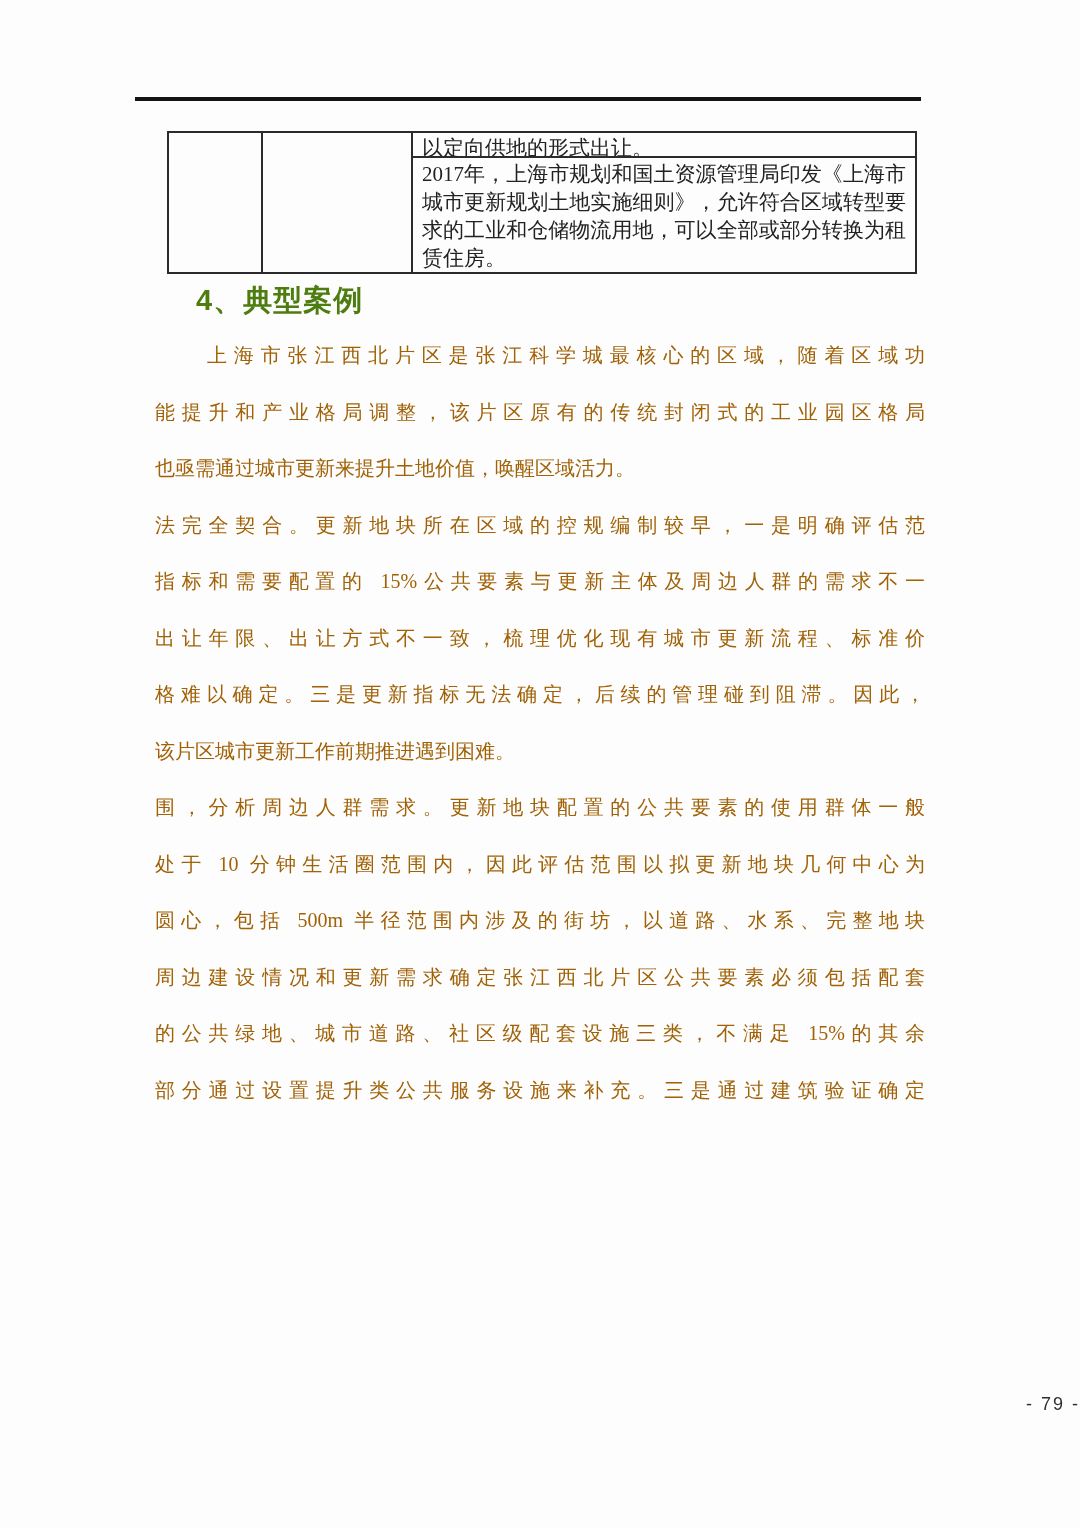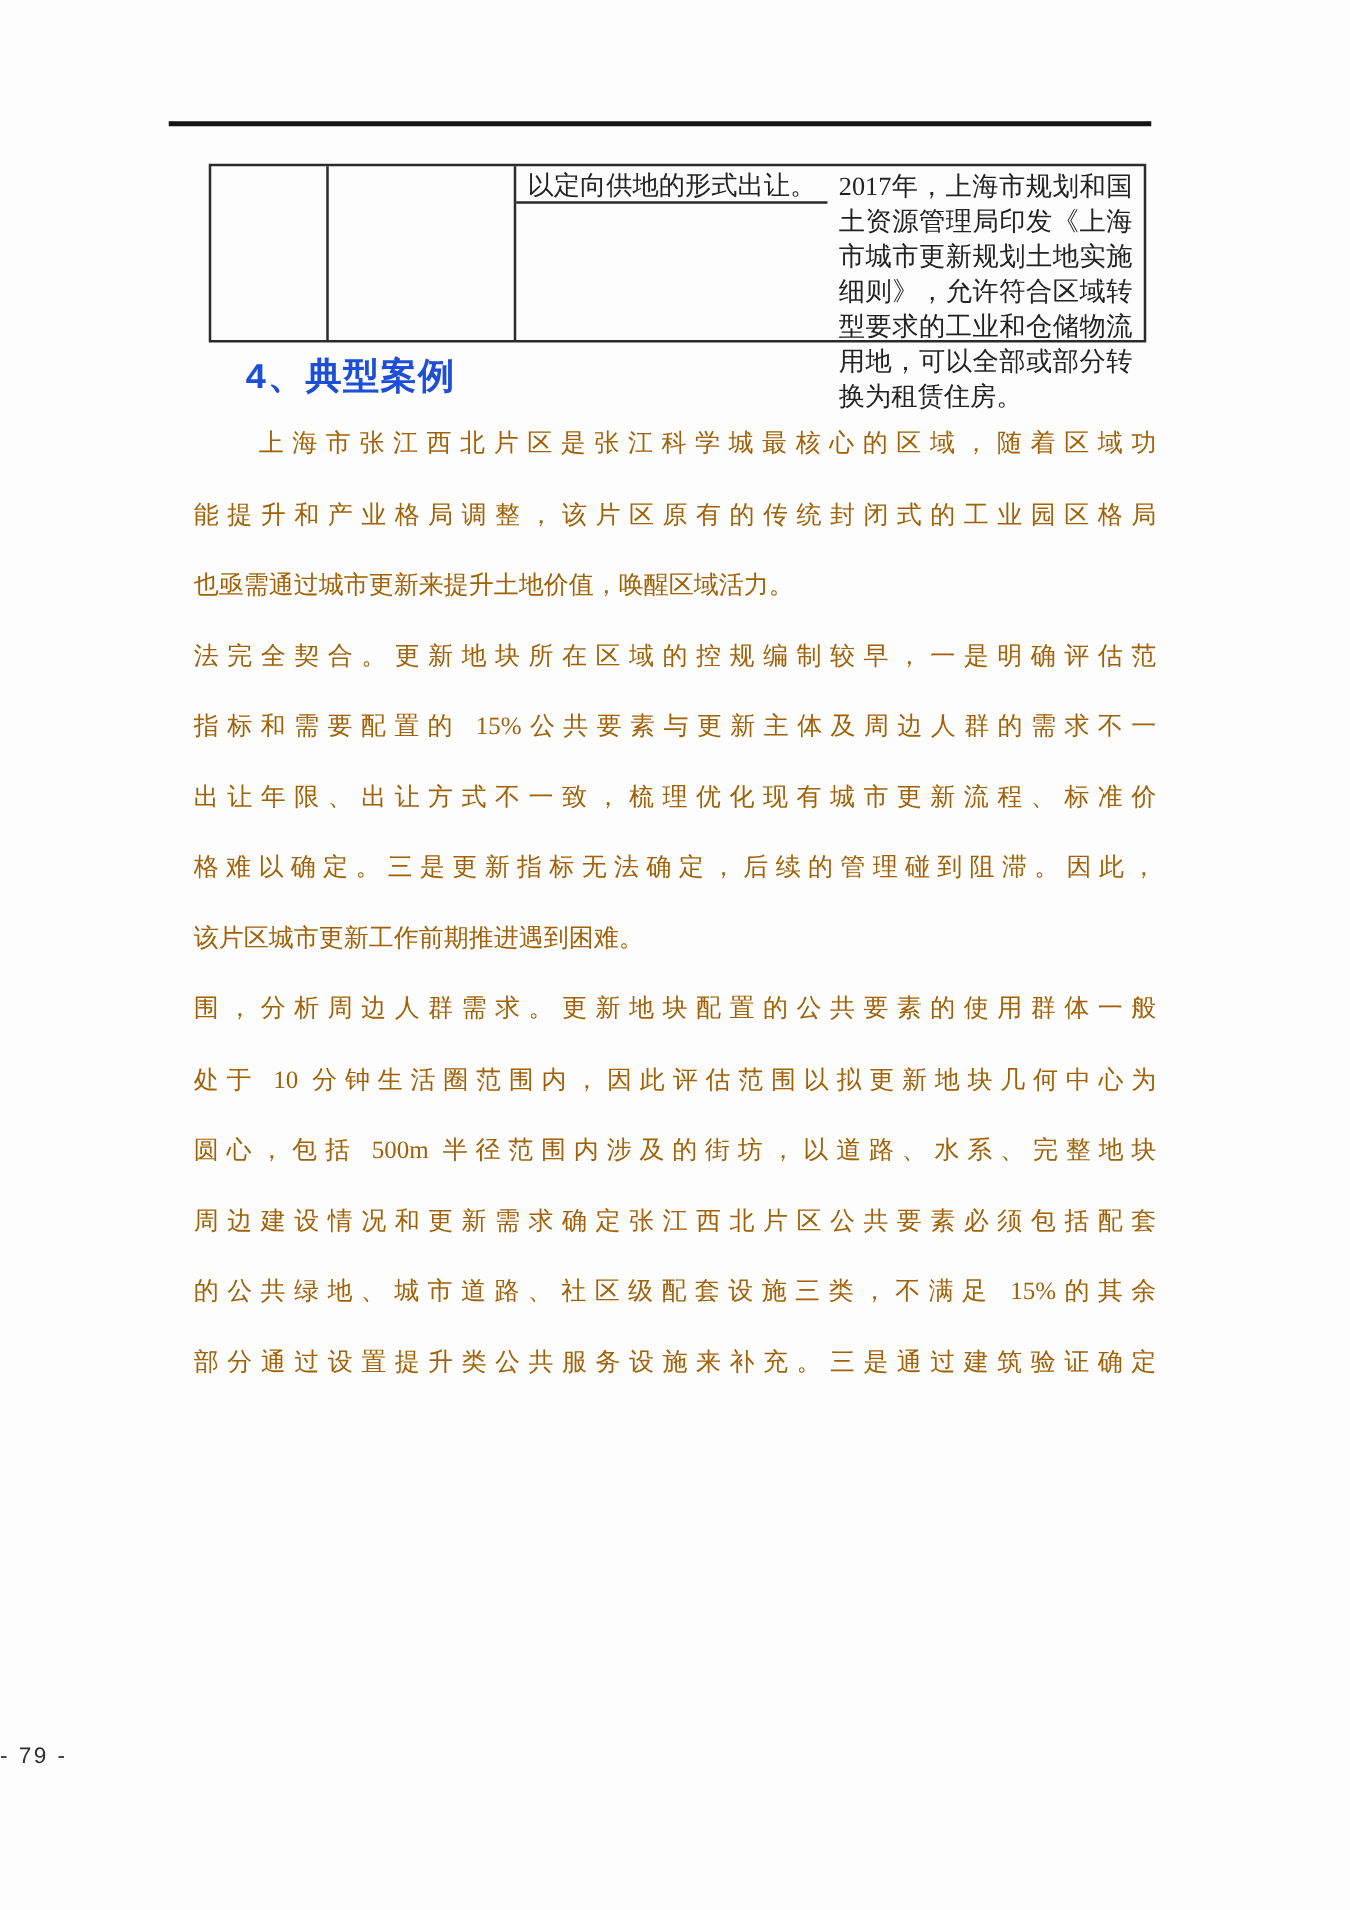--- a/index.html
+++ b/index.html
@@ -45,21 +45,21 @@
     box-sizing: border-box;
   }
   .doc-table .col2 {
     width: 150px;
     border-right: 2px solid #2b2b2b;
     box-sizing: border-box;
   }
   .doc-table .col3 {
     flex: 1;
     display: flex;
-    flex-direction: row;
+    flex-direction: column;
   }
   .doc-table .cell {
     font-size: 21px;
     line-height: 28px;
     padding: 0 9px;
     text-align: justify;
     color: #222;
   }
   .doc-table .row-top {
     height: 30px;
@@ -71,25 +71,25 @@
   .doc-table .row-bottom {
     flex: 1;
     padding-top: 2px;
   }
 
   
   .section-heading {
     position: absolute;
     left: 196px;
     top: 281px;
-    font-family: Liberation Mono, monospace;
+    font-family: Liberation Sans, sans-serif;
     font-weight: bold;
     font-size: 29px;
     letter-spacing: 1px;
-    color: #1d4ed8;
+    color: #4d7c0f;
   }
 
   
   .body-text {
     position: absolute;
     left: 155px;
     top: 327px;
     width: 770px;
   }
   .bl {
@@ -113,21 +113,21 @@
   .bl.first {
     text-indent: 52px;
   }
 
   
   .page-footer {
     position: absolute;
     left: 0;
     top: 1394px;
     width: 100%;
-    text-align: left;
+    text-align: right;
     font-family: "Liberation Sans", sans-serif;
     font-size: 18px;
     color: #2e2e2e;
     letter-spacing: 2px;
   }
 </style>
 </head>
 <body>
 
 <div class="page">

